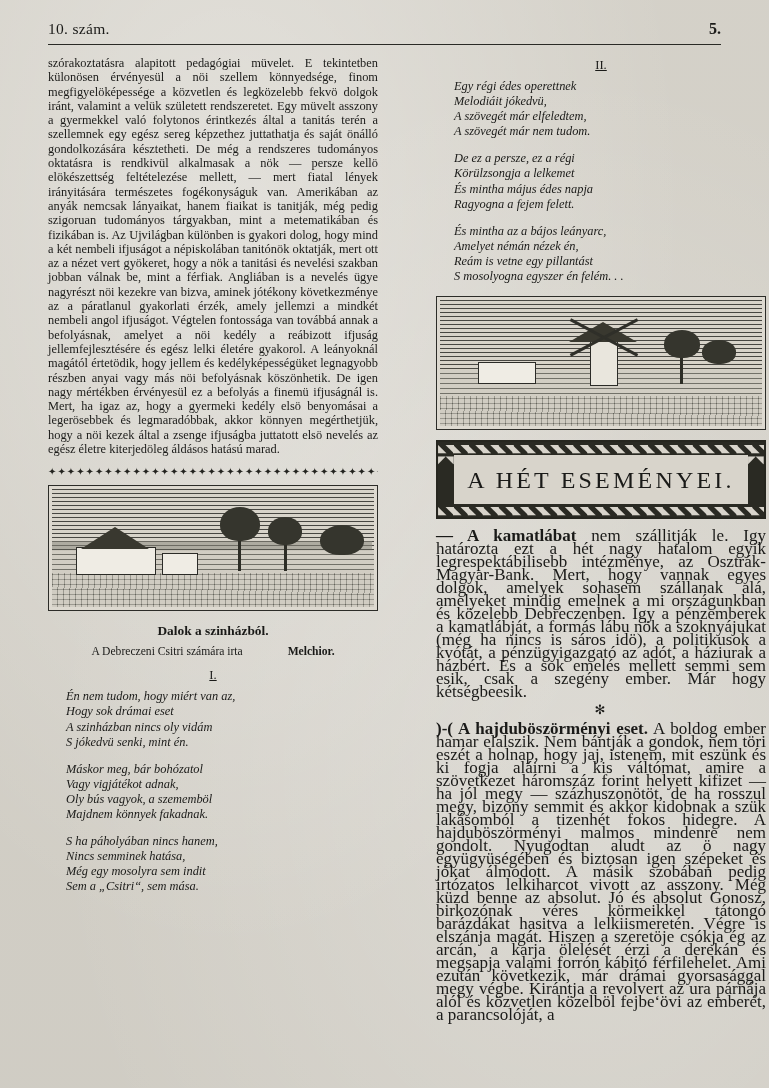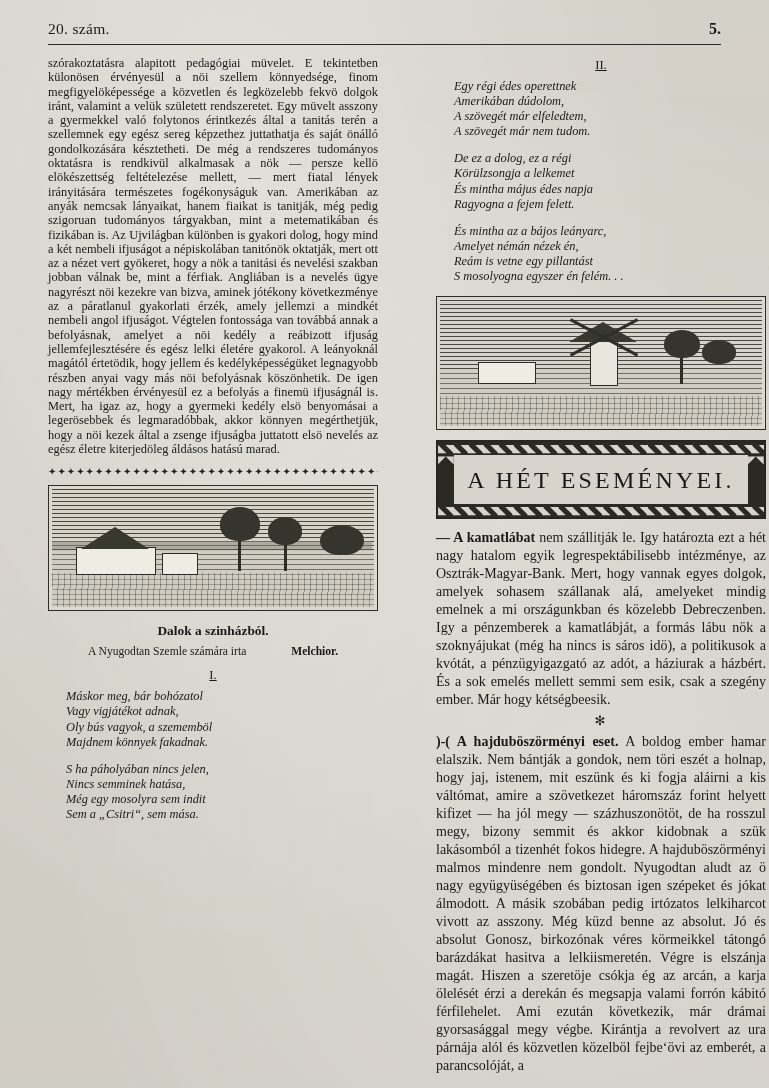--- a/index.html
+++ b/index.html
@@ -227,42 +227,42 @@
     color: #d8d4cb;
     font-size: 10px;
     line-height: 10px;
     overflow: hidden;
     text-align: center;
   }
   .banner-side.left { left: 0; }
   .banner-side.right { right: 0; }
   .news-p {
     margin: 0 0 0 0;
-    font-size: 14px;
-    line-height: 18px;
+    font-size: 17px;
+    line-height: 13px;
     text-align: justify;
     hyphens: auto;
     -webkit-hyphens: auto;
   }
   .news-lead { font-weight: 700; }
   .star-sep {
     text-align: center;
     font-size: 13px;
     margin: 4px 0 4px 0;
     letter-spacing: 2px;
   }
 </style>
 </head>
 <body>
 
 <div class="page">
   <div class="paper-tint"></div>
 
   <div class="masthead">
-    <div class="issue">20. szám.</div>
+    <div class="issue">10. szám.</div>
     <div class="pageno">5.</div>
   </div>
   <div class="rule"></div>
 
   <div class="columns">
 
     <div class="col col-left">
       <p class="body">szórakoztatásra alapitott pedagógiai müvelet. E tekintetben külonösen érvényesül a nöi szellem könnyedsége, finom megfigyelöképessége a közvetlen és legközelebb fekvö dolgok iránt, valamint a velük született rendszeretet. Egy müvelt asszony a gyermekkel való folytonos érintkezés által a tanitás terén a szellemnek egy egész sereg képzethez juttathatja és saját önálló gondolkozására késztetheti. De még a rendszeres tudományos oktatásra is rendkivül alkalmasak a nök — persze kellö elökészettség feltételezése mellett, — mert fiatal lények irányitására természetes fogékonyságuk van. Amerikában az anyák nemcsak lányaikat, hanem fiaikat is tanitják, még pedig szigoruan tudományos tárgyakban, mint a metematikában és fizikában is. Az Ujvilágban különben is gyakori dolog, hogy mind a két nembeli ifjuságot a népiskolában tanitónök oktatják, mert ott az a nézet vert gyökeret, hogy a nök a tanitási és nevelési szakban jobban válnak be, mint a férfiak. Angliában is a nevelés ügye nagyrészt nöi kezekre van bizva, aminek jótékony következménye az a páratlanul gyakorlati érzék, amely jellemzi a mindkét nembeli angol ifjuságot. Végtelen fontossága van továbbá annak a befolyásnak, amelyet a nöi kedély a reábizott ifjuság jellemfejlesztésére és egész lelki életére gyakorol. A leányoknál magától értetödik, hogy jellem és kedélyképességüket legnagyobb részben anyai vagy más nöi befolyásnak köszönhetik. De igen nagy mértékben érvényesül ez a befolyás a finemü ifjuságnál is. Mert, ha igaz az, hogy a gyermeki kedély elsö benyomásai a legerösebbek és legmaradóbbak, akkor könnyen megérthetjük, hogy a nöi kezek által a zsenge ifjuságba juttatott elsö nevelés az egész életre kiterjedöleg áldásos hatású marad.</p>
 
       <div class="diamond-rule">✦✦✦✦✦✦✦✦✦✦✦✦✦✦✦✦✦✦✦✦✦✦✦✦✦✦✦✦✦✦✦✦✦✦✦✦</div>
@@ -279,45 +279,49 @@
           <div class="trunk" style="left:186px;top:42px;width:3px;height:40px;"></div>
           <div class="tree" style="left:168px;top:18px;width:40px;height:34px;"></div>
           <div class="trunk" style="left:232px;top:48px;width:3px;height:34px;"></div>
           <div class="tree" style="left:216px;top:28px;width:34px;height:28px;"></div>
           <div class="tree" style="left:268px;top:36px;width:44px;height:30px;"></div>
         </div>
       </div>
 
       <div class="poem-title">Dalok a szinházból.</div>
       <div class="poem-credit">
-        <span>A Nyugodtan Szemle számára irta </span><b>Melchior.</b>
+        <span>A Debreczeni Csitri számára irta </span><b>Melchior.</b>
       </div>
 
       <div class="roman">I.</div>
 
+      <div class="stanza" style="white-space:pre-line;">Én nem tudom, hogy miért van az,
+Hogy sok drámai eset
+A szinházban nincs oly vidám
+S jókedvü senki, mint én.</div>
       <div class="stanza" style="white-space:pre-line;">Máskor meg, bár bohózatol
 Vagy vigjátékot adnak,
 Oly bús vagyok, a szememböl
 Majdnem könnyek fakadnak.</div>
-      <div class="stanza" style="white-space:pre-line;">S ha páholyában nincs jelen,
+      <div class="stanza" style="white-space:pre-line;">S ha páholyában nincs hanem,
 Nincs semminek hatása,
 Még egy mosolyra sem indit
 Sem a „Csitri“, sem mása.</div>
     </div>
 
     <div class="col-divider"></div>
 
     <div class="col col-right">
       <div class="roman">II.</div>
 
       <div class="stanza" style="white-space:pre-line;">Egy régi édes operettnek
-Amerikában dúdolom,
+Melodiáit jókedvü,
 A szövegét már elfeledtem,
 A szövegét már nem tudom.</div>
-      <div class="stanza" style="white-space:pre-line;">De ez a dolog, ez a régi
+      <div class="stanza" style="white-space:pre-line;">De ez a persze, ez a régi
 Körülzsongja a lelkemet
 És mintha május édes napja
 Ragyogna a fejem felett.</div>
       <div class="stanza" style="white-space:pre-line;">És mintha az a bájos leányarc,
 Amelyet némán nézek én,
 Reám is vetne egy pillantást
 S mosolyogna egyszer én felém. . .</div>
 
       <div class="engraving">
         <div class="plate" style="height:126px;">

